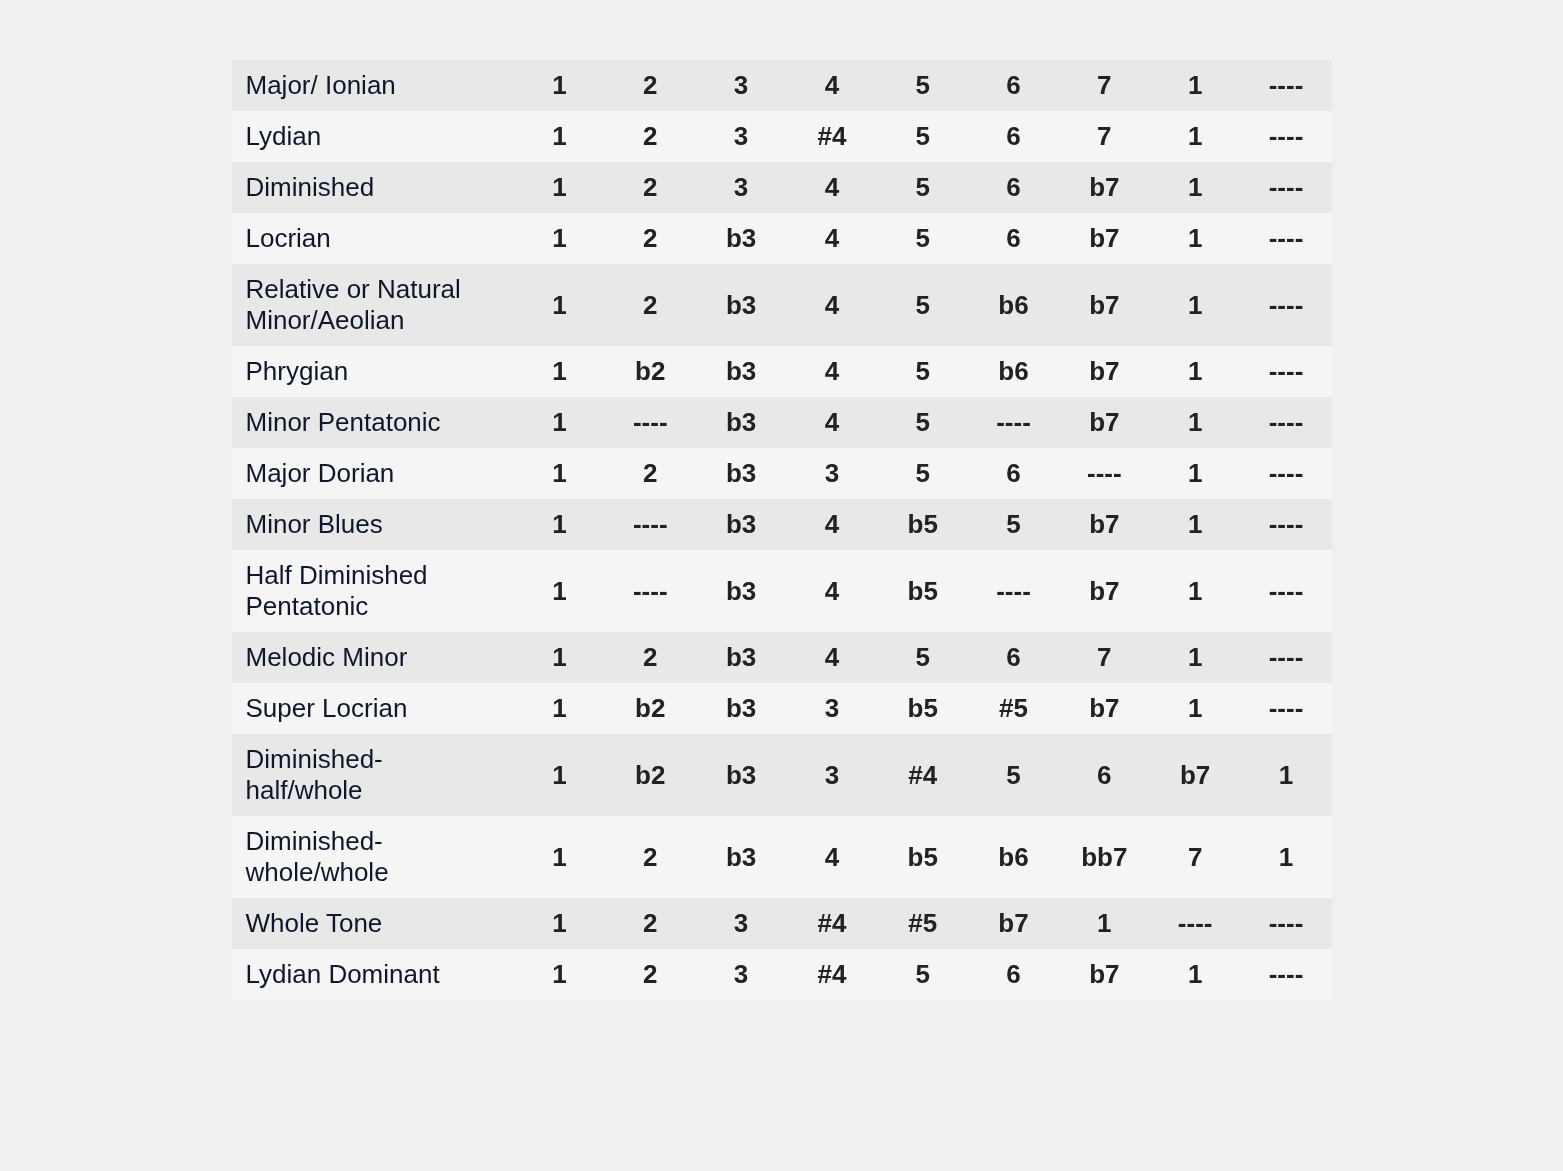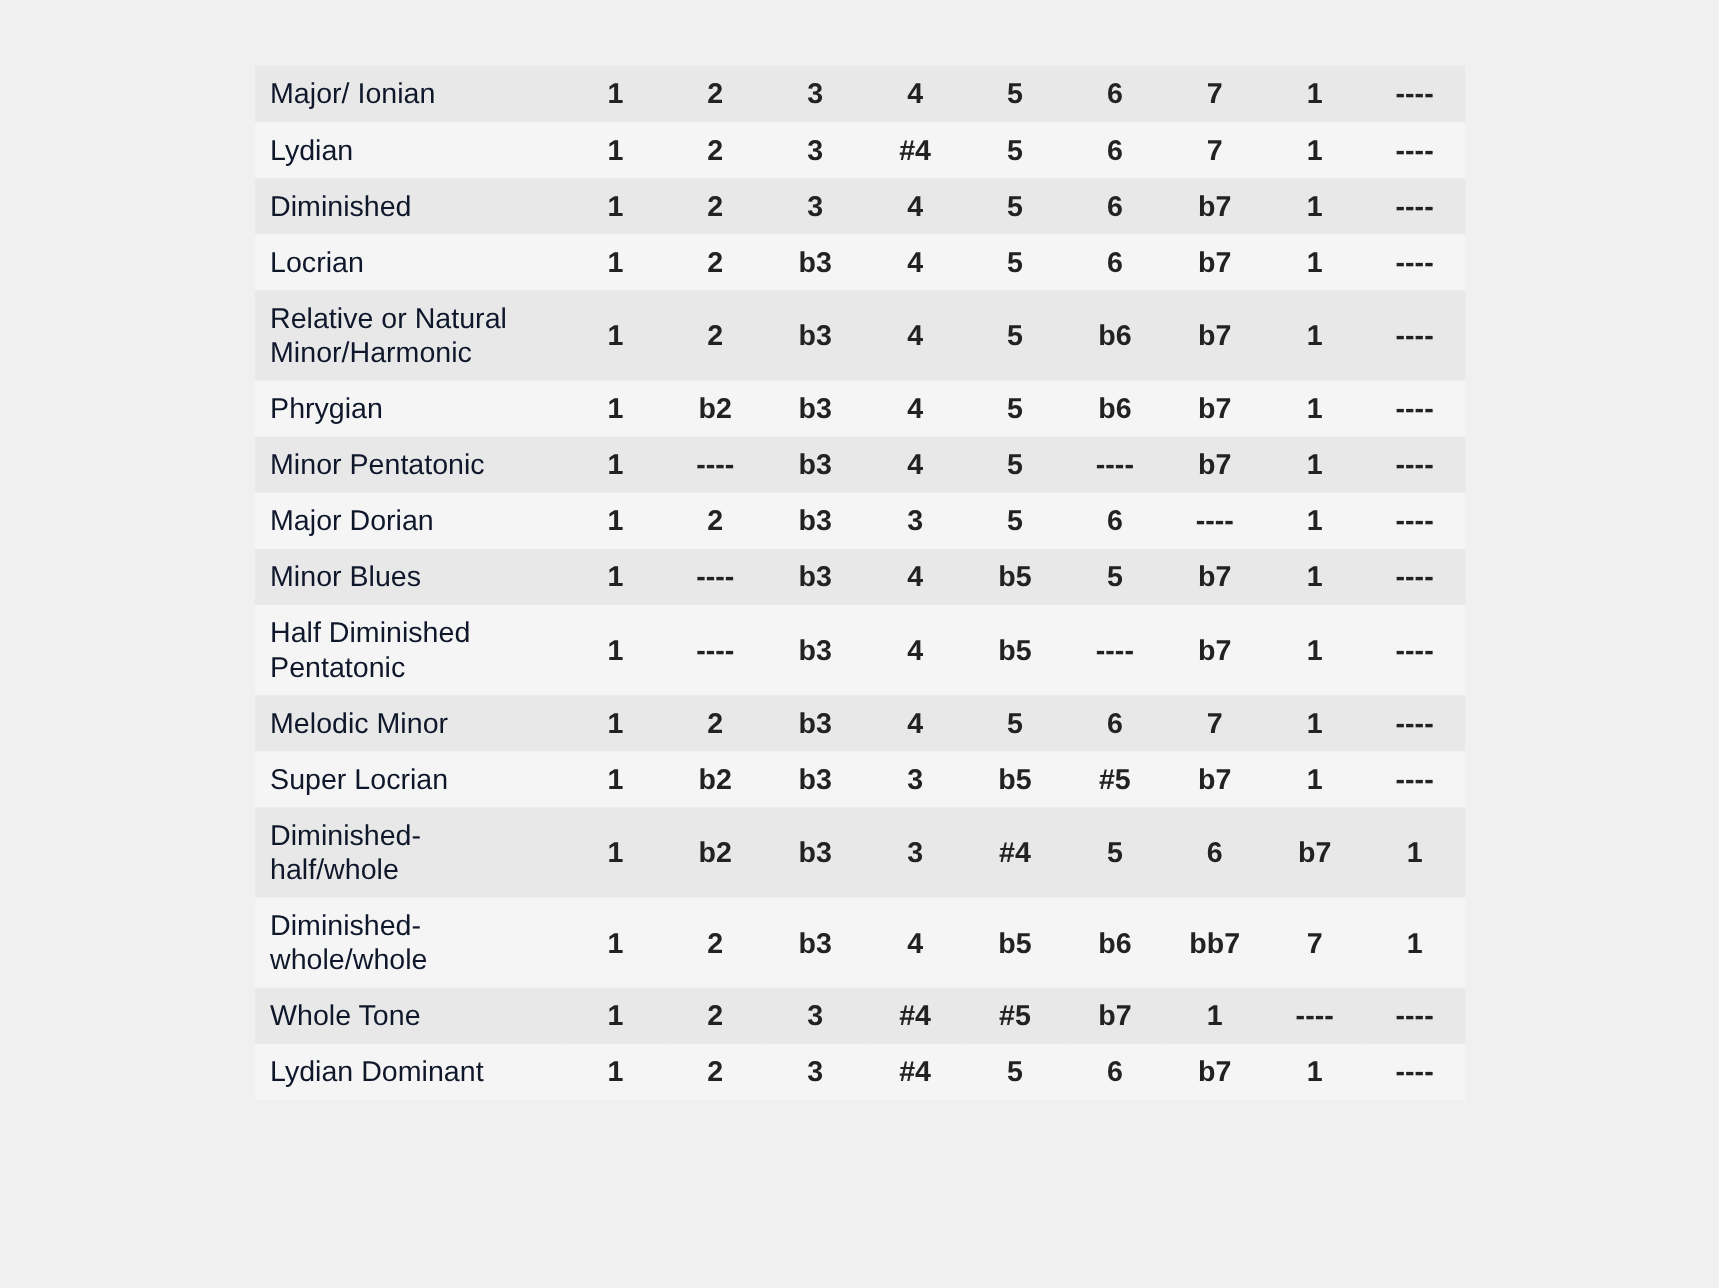--- a/index.html
+++ b/index.html
@@ -92,21 +92,21 @@
           <td class="value">2</td>
           <td class="value">b3</td>
           <td class="value">4</td>
           <td class="value">5</td>
           <td class="value">6</td>
           <td class="value">b7</td>
           <td class="value">1</td>
           <td class="value">----</td>
         </tr>
         <tr>
-          <td class="scale-name"><span>Relative or Natural</span><br><span>Minor/Harmonic</span></td>
+          <td class="scale-name"><span>Relative or Natural</span><br><span>Minor/Aeolian</span></td>
           <td class="value">1</td>
           <td class="value">2</td>
           <td class="value">b3</td>
           <td class="value">4</td>
           <td class="value">5</td>
           <td class="value">b6</td>
           <td class="value">b7</td>
           <td class="value">1</td>
           <td class="value">----</td>
         </tr>

